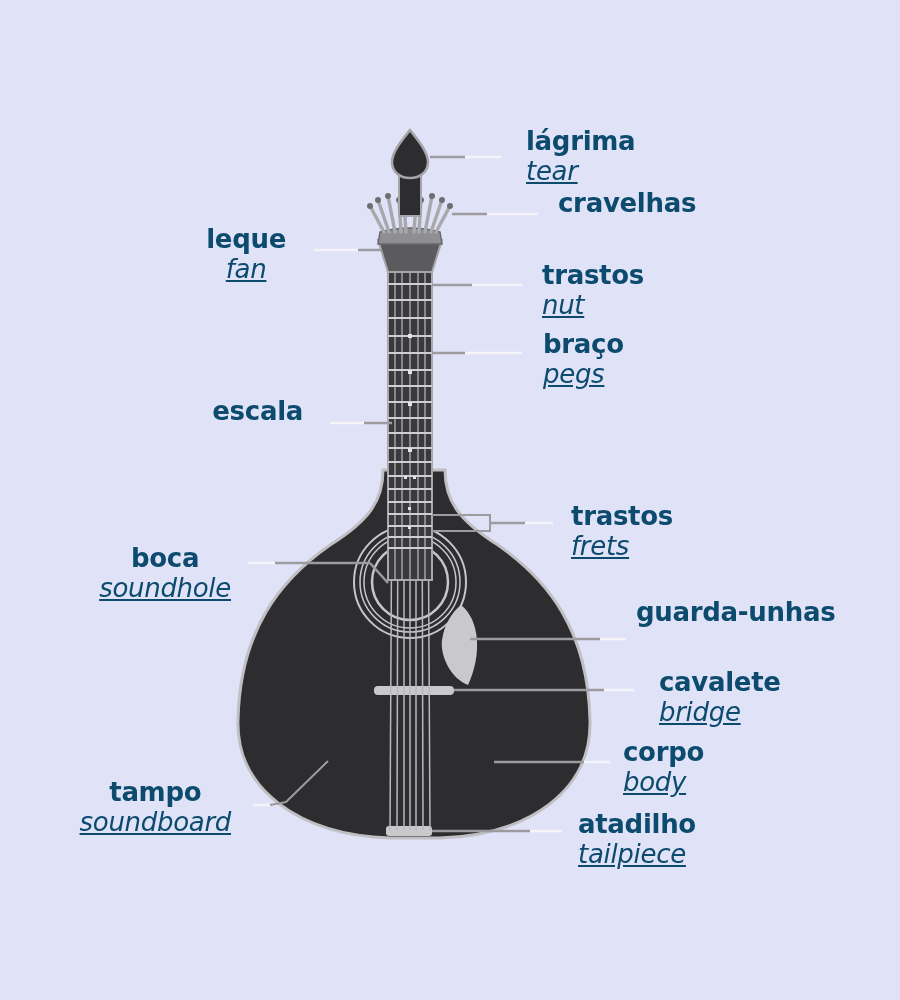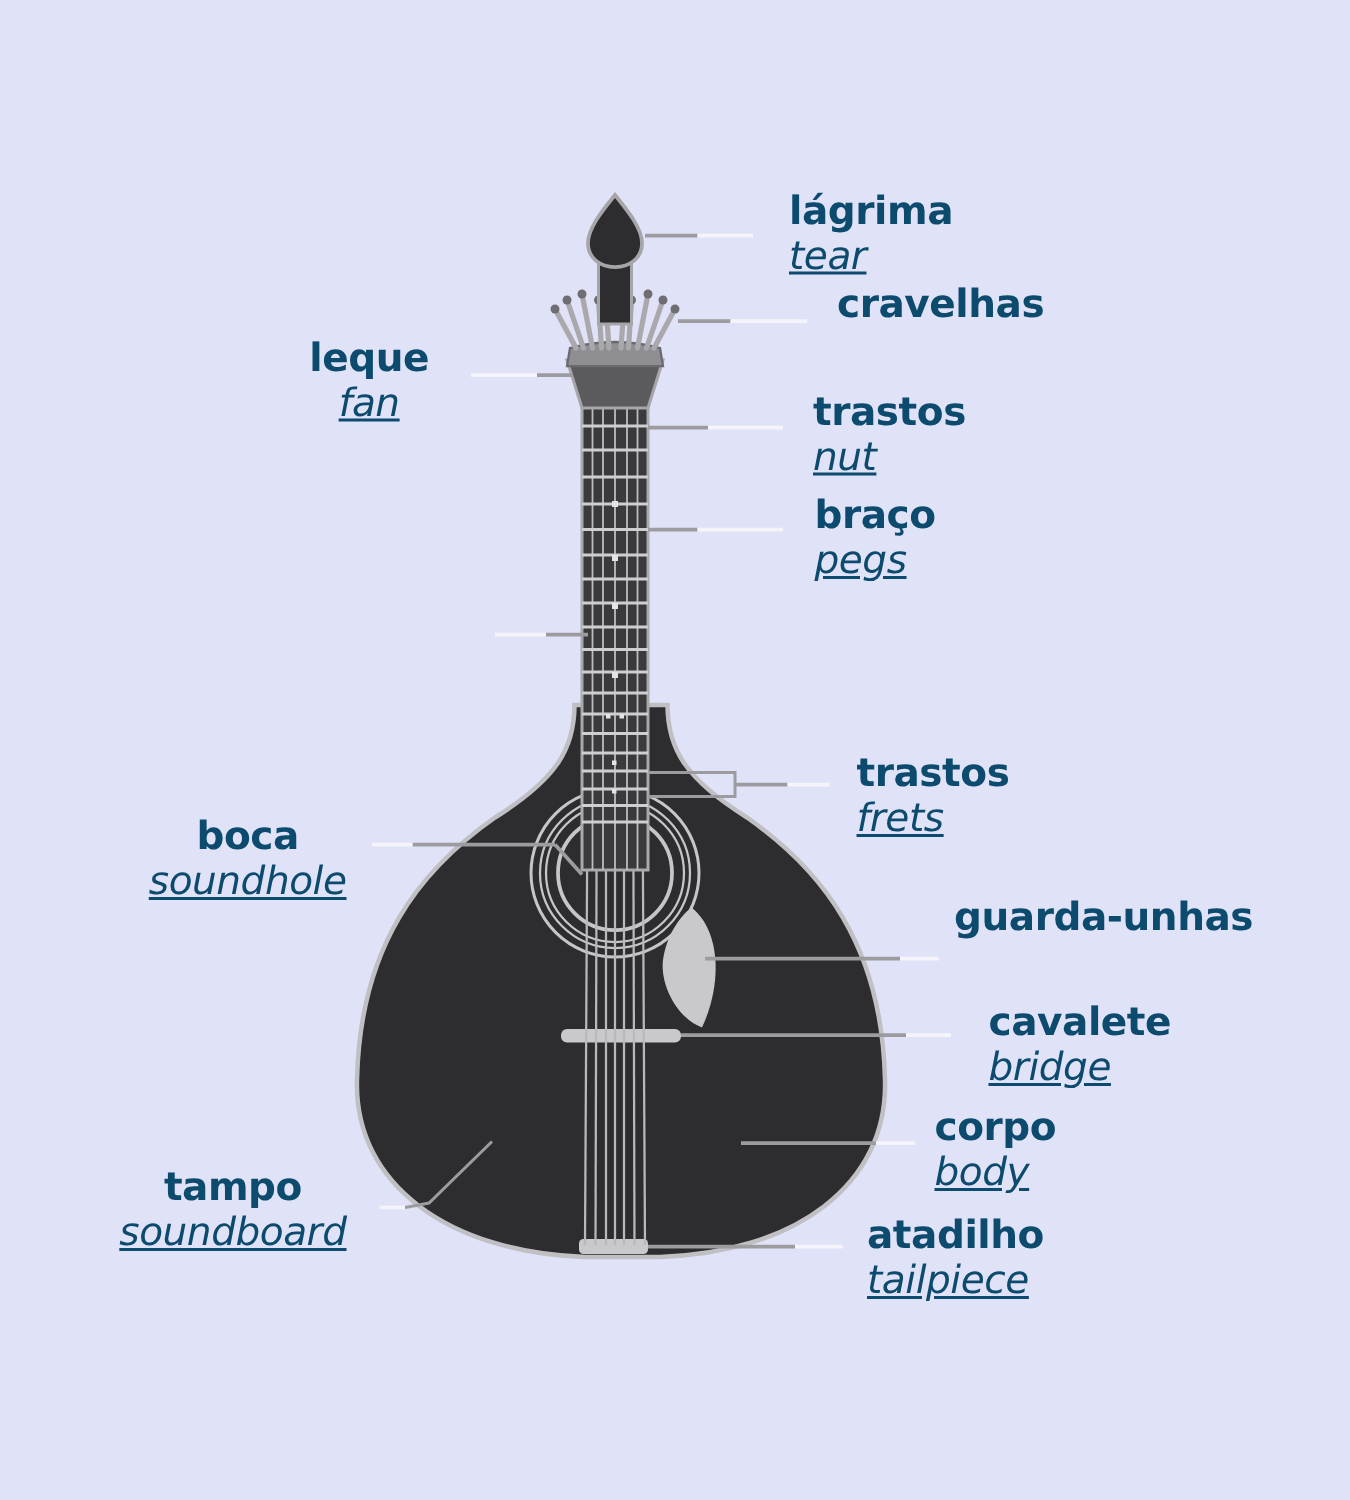--- a/index.html
+++ b/index.html
@@ -190,20 +190,21 @@
 </div>
 <div class="label right" style="left:542px; top:262px;">
   <span class="pt">trastos</span>
   <span class="en">nut</span>
 </div>
 <div class="label right" style="left:543px; top:331px;">
   <span class="pt">braço</span>
   <span class="en">pegs</span>
 </div>
 <div class="label left" style="right:597px; top:398px;">
+  <span class="pt">escala</span>
 </div>
 <div class="label right" style="left:571px; top:503px;">
   <span class="pt">trastos</span>
   <span class="en">frets</span>
 </div>
 <div class="label left" style="right:669px; top:545px;">
   <span class="pt">boca</span>
   <span class="en">soundhole</span>
 </div>
 <div class="label right" style="left:636px; top:599px;">

